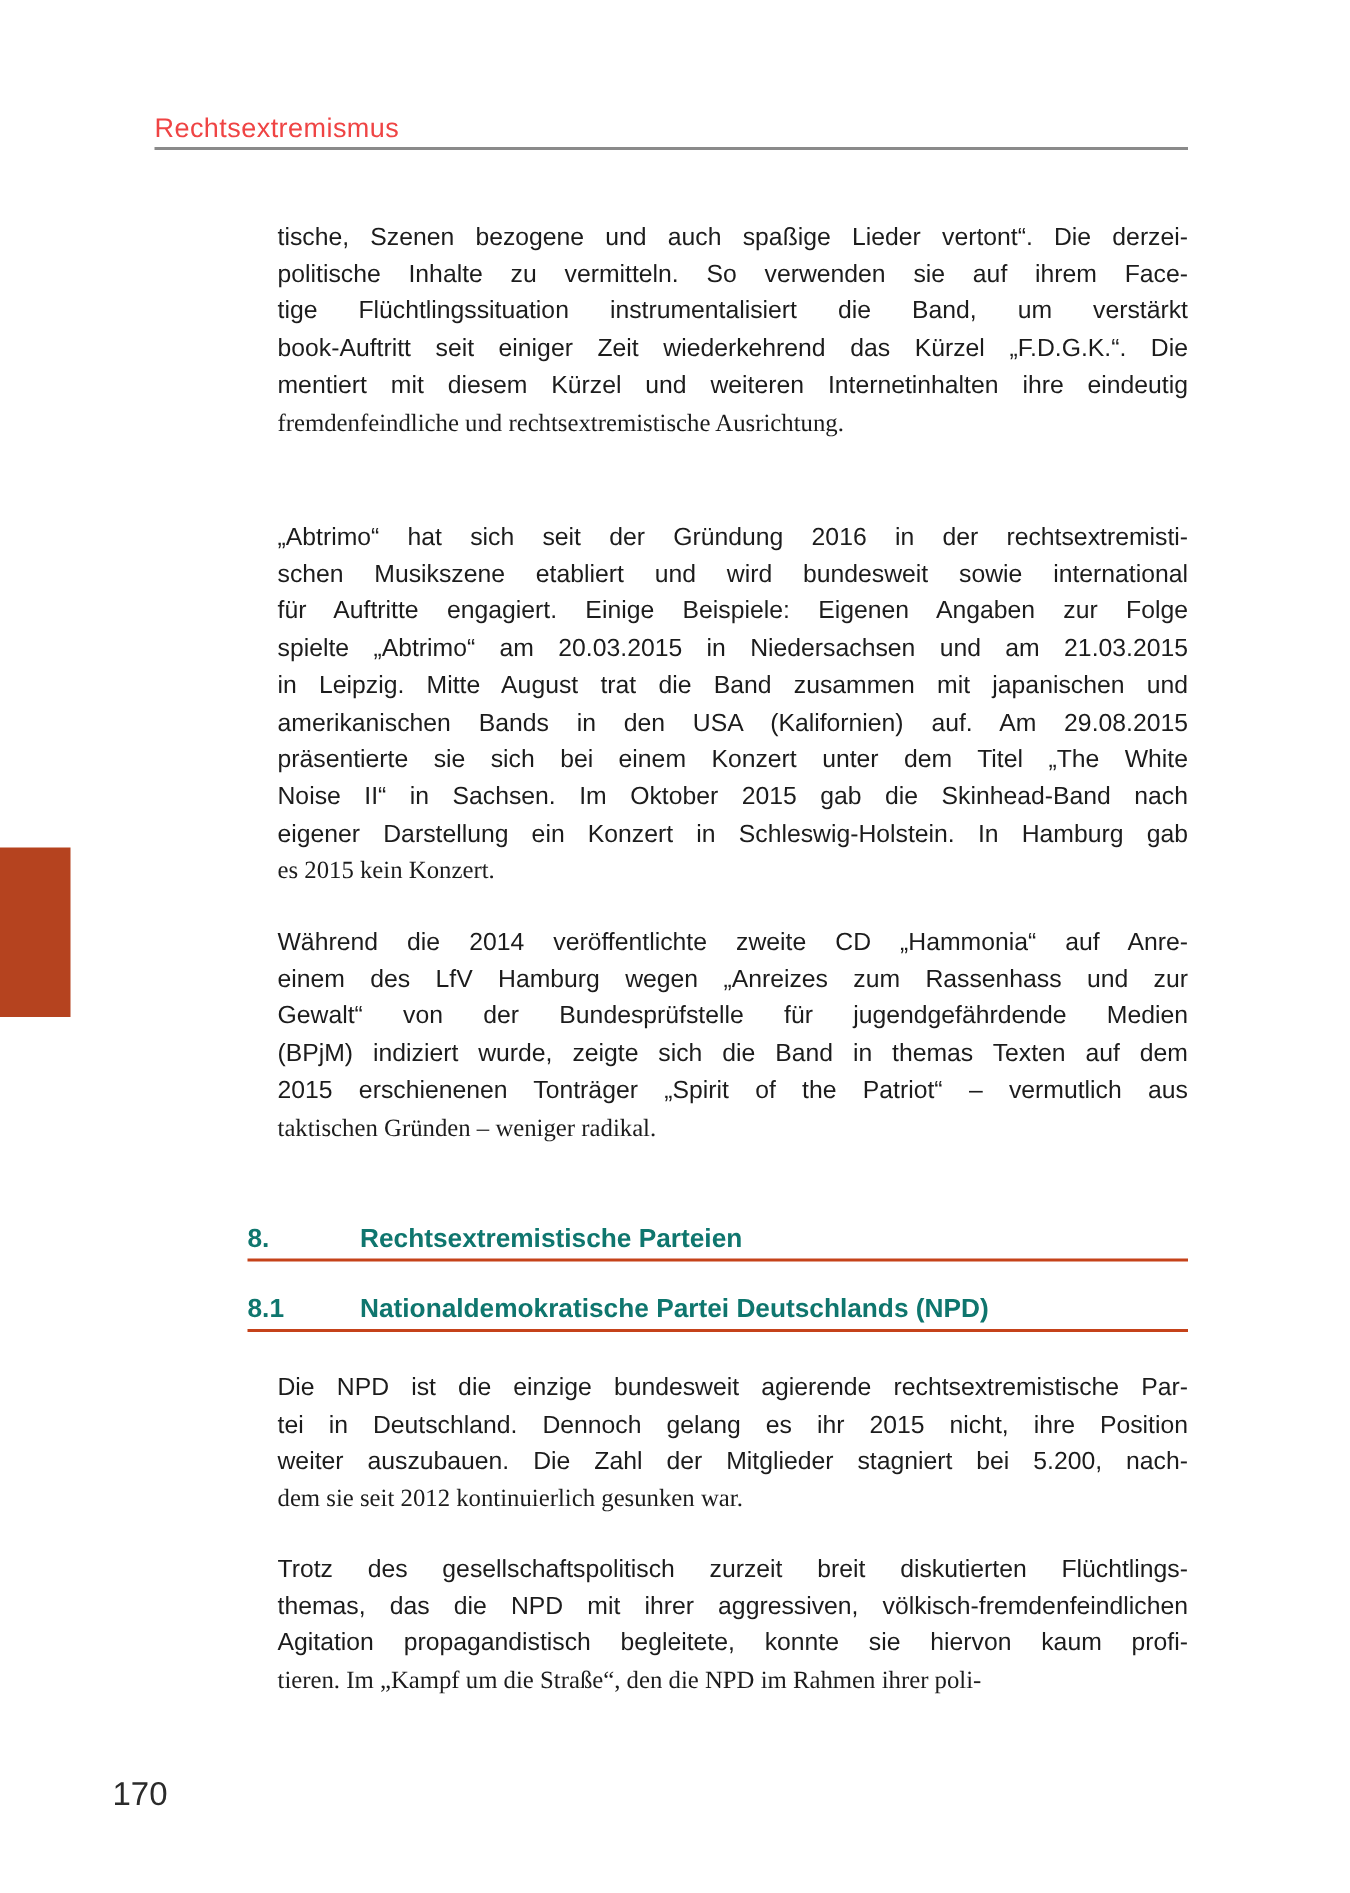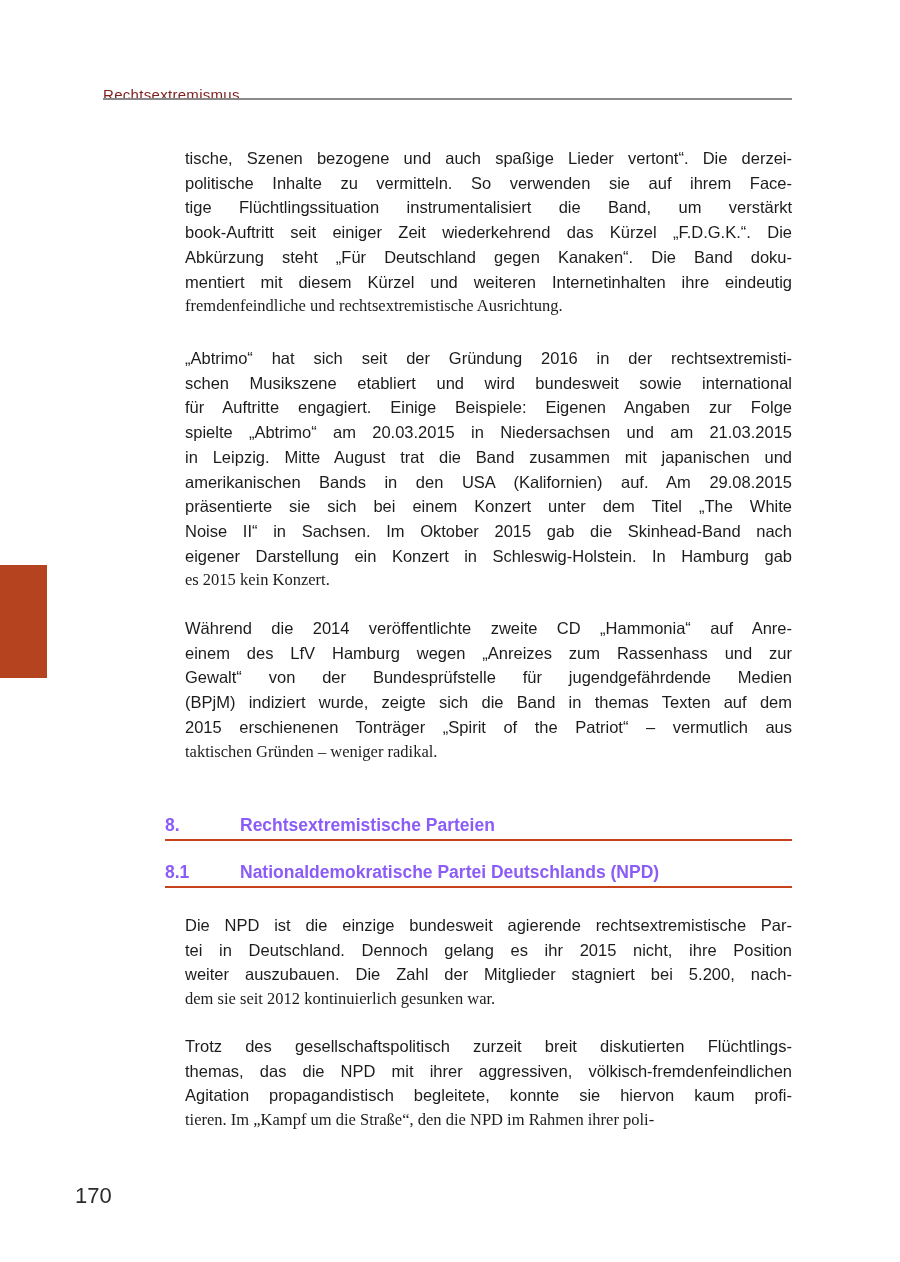--- a/index.html
+++ b/index.html
@@ -8,24 +8,24 @@
     width: 900px;
     height: 1262px;
     background: #ffffff;
     font-family: "Liberation Sans", sans-serif;
     color: #1c1c1c;
     overflow: hidden;
   }
   .running-header {
     position: absolute;
     left: 103px;
-    top: 86px;
-    font-size: 15px;
+    top: 75px;
+    font-size: 18px;
     letter-spacing: 0.3px;
-    color: #7f1d1d;
+    color: #ef4444;
   }
   .header-rule {
     position: absolute;
     left: 103px;
     top: 98px;
     width: 689px;
     height: 2px;
     background: #8a8a8a;
   }
   .chapter-marker {
@@ -46,21 +46,21 @@
   }
   .para .line { text-align: justify; text-align-last: justify; margin-left: 20px; }
   .para .line.last { text-align-last: left; font-family: Liberation Serif, serif; }
   .section-heading {
     position: absolute;
     left: 165px;
     width: 627px;
     font-size: 17.5px;
     font-weight: bold;
     line-height: 22px;
-    color: #8b5cf6;
+    color: #0f766e;
     border-bottom: 2px solid #c5421a;
     padding-bottom: 3px;
   }
   .sec-num { display: inline-block; width: 75px; }
   .page-number {
     position: absolute;
     left: 75px;
     top: 1183px;
     font-size: 22px;
     color: #2b2b2b;
@@ -77,21 +77,20 @@
 
   <div class="header-rule"></div>
 
   <div class="chapter-marker"></div>
 
   <div class="para" style="top:146px">
       <div class="line">tische, Szenen bezogene und auch spaßige Lieder vertont“. Die derzei-</div>
       <div class="line">politische Inhalte zu vermitteln. So verwenden sie auf ihrem Face-</div>
       <div class="line">tige Flüchtlingssituation instrumentalisiert die Band, um verstärkt</div>
       <div class="line">book-Auftritt seit einiger Zeit wiederkehrend das Kürzel „F.D.G.K.“. Die</div>
-      <div class="line">Abkürzung steht „Für Deutschland gegen Kanaken“. Die Band doku-</div>
       <div class="line">mentiert mit diesem Kürzel und weiteren Internetinhalten ihre eindeutig</div>
       <div class="line last">fremdenfeindliche und rechtsextremistische Ausrichtung.</div>
     </div>
 
   <div class="para" style="top:346px">
       <div class="line">„Abtrimo“ hat sich seit der Gründung 2016 in der rechtsextremisti-</div>
       <div class="line">schen Musikszene etabliert und wird bundesweit sowie international</div>
       <div class="line">für Auftritte engagiert. Einige Beispiele: Eigenen Angaben zur Folge</div>
       <div class="line">spielte „Abtrimo“ am 20.03.2015 in Niedersachsen und am 21.03.2015</div>
       <div class="line">in Leipzig. Mitte August trat die Band zusammen mit japanischen und</div>

